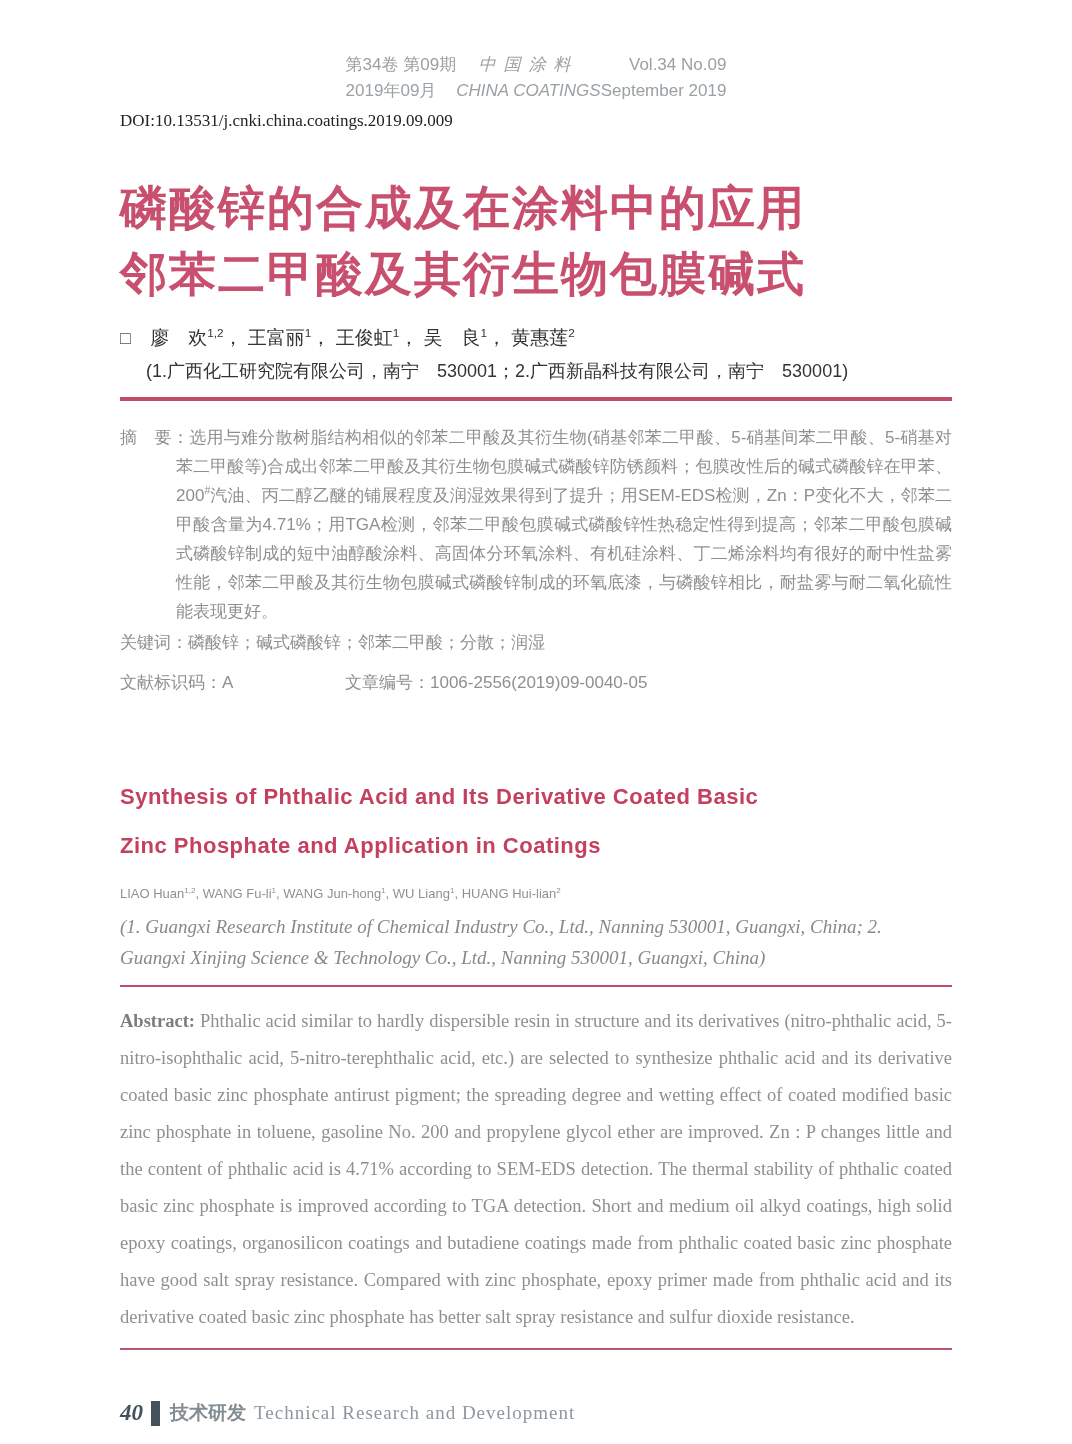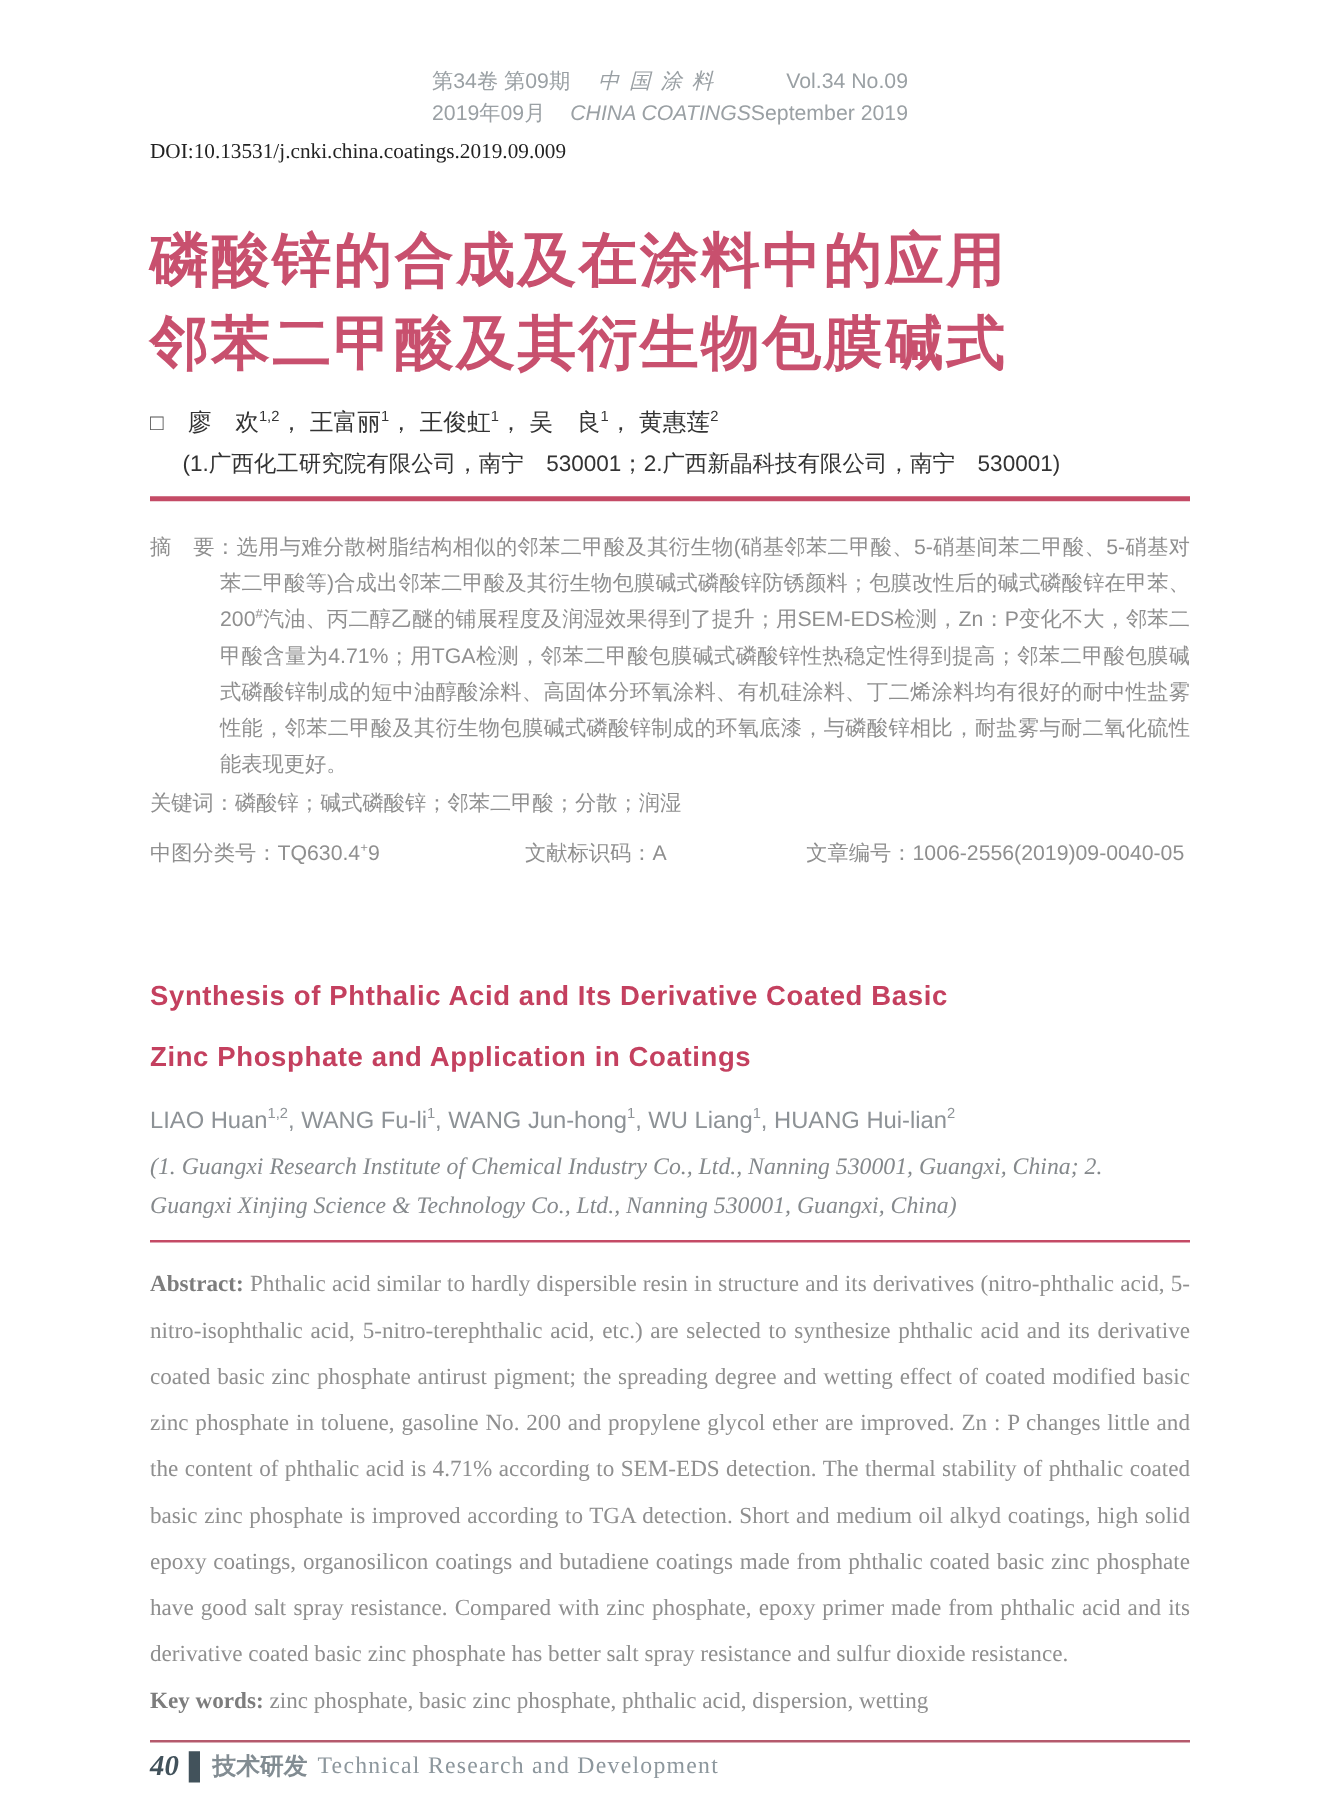--- a/index.html
+++ b/index.html
@@ -40,21 +40,21 @@
   .abstract-cn { margin-top: 22px; color: #8f8f8f; font-size: 17px; line-height: 29px;
                  text-align: justify; padding-left: 56px; text-indent: -56px; }
   .keywords-cn { margin-top: 2px; color: #8f8f8f; font-size: 17px; line-height: 29px; }
   .clc-row { margin-top: 14px; color: #8f8f8f; font-size: 17px; display: flex; }
   .clc-row .c1 { width: 300px; }
   .clc-row .c2 { width: 225px; }
   
   .title-en { margin-top: 78px; color: #c4405f; font-size: 22px; font-weight: bold;
               line-height: 49px; letter-spacing: 0.5px; }
   .title-en .tl { display: block; }
-  .authors-en { margin-top: 16px; color: #8d9296; font-size: 19px; }
+  .authors-en { margin-top: 16px; color: #8d9296; font-size: 13px; }
   .affil-en { margin-top: 10px; color: #85898c; font-size: 19px; line-height: 31px;
               font-family: "Liberation Serif", serif; font-style: italic; }
   .abstract-en { margin-top: 16px; color: #8f8f8f; font-size: 18.5px; line-height: 37px;
                  text-align: justify; font-family: "Liberation Serif", serif; }
   .abstract-en b, .keywords-en b { color: #7d7d7d; }
   .keywords-en { margin-top: 0; color: #8f8f8f; font-size: 18.5px; line-height: 37px;
                  font-family: "Liberation Serif", serif; }
   
   .pg-footer { position: absolute; left: 120px; top: 1400px; display: flex; align-items: center; }
   .pg-num { font-family: "Liberation Serif", serif; font-style: italic; font-weight: bold;
@@ -107,21 +107,20 @@
 
   <div class="abstract-cn">
     <span>摘　要：</span><span>选用与难分散树脂结构相似的邻苯二甲酸及其衍生物(硝基邻苯二甲酸、5-硝基间苯二甲酸、5-硝基对苯二甲酸等)合成出邻苯二甲酸及其衍生物包膜碱式磷酸锌防锈颜料；包膜改性后的碱式磷酸锌在甲苯、200</span><sup>#</sup><span>汽油、丙二醇乙醚的铺展程度及润湿效果得到了提升；用SEM-EDS检测，Zn：P变化不大，邻苯二甲酸含量为4.71%；用TGA检测，邻苯二甲酸包膜碱式磷酸锌性热稳定性得到提高；邻苯二甲酸包膜碱式磷酸锌制成的短中油醇酸涂料、高固体分环氧涂料、有机硅涂料、丁二烯涂料均有很好的耐中性盐雾性能，邻苯二甲酸及其衍生物包膜碱式磷酸锌制成的环氧底漆，与磷酸锌相比，耐盐雾与耐二氧化硫性能表现更好。</span>
   </div>
 
   <div class="keywords-cn">
     <span>关键词：</span><span>磷酸锌；碱式磷酸锌；邻苯二甲酸；分散；润湿</span>
   </div>
 
   <div class="clc-row">
-    <span class="c1"><span>中图分类号：TQ630.4</span><sup>+</sup><span>9</span></span>
     <span class="c2">文献标识码：A</span>
     <span class="c3">文章编号：1006-2556(2019)09-0040-05</span>
   </div>
 
   <h2 class="title-en">
     <span class="tl">Synthesis of Phthalic Acid and Its Derivative Coated Basic</span>
     <span class="tl">Zinc Phosphate and Application in Coatings</span>
   </h2>
 
   <div class="authors-en">
@@ -133,23 +132,20 @@
   </div>
 
   <div class="affil-en">(1. Guangxi Research Institute of Chemical Industry Co., Ltd., Nanning 530001, Guangxi, China; 2. Guangxi Xinjing Science &amp; Technology Co., Ltd., Nanning 530001, Guangxi, China)</div>
 
   <div class="rule rule-mid"></div>
 
   <div class="abstract-en">
     <b>Abstract:</b><span> Phthalic acid similar to hardly dispersible resin in structure and its derivatives (nitro-phthalic acid, 5-nitro-isophthalic acid, 5-nitro-terephthalic acid, etc.) are selected to synthesize phthalic acid and its derivative coated basic zinc phosphate antirust pigment; the spreading degree and wetting effect of coated modified basic zinc phosphate in toluene, gasoline No. 200 and propylene glycol ether are improved. Zn : P changes little and the content of phthalic acid is 4.71% according to SEM-EDS detection. The thermal stability of phthalic coated basic zinc phosphate is improved according to TGA detection. Short and medium oil alkyd coatings, high solid epoxy coatings, organosilicon coatings and butadiene coatings made from phthalic coated basic zinc phosphate have good salt spray resistance. Compared with zinc phosphate, epoxy primer made from phthalic acid and its derivative coated basic zinc phosphate has better salt spray resistance and sulfur dioxide resistance.</span>
   </div>
 
-  <div class="keywords-en">
-    <b>Key words:</b><span> zinc phosphate, basic zinc phosphate, phthalic acid, dispersion, wetting</span>
-  </div>
 
   <div class="rule rule-thin"></div>
 
   <footer class="pg-footer">
     <span class="pg-num">40</span>
     <span class="pg-bar"></span>
     <span class="pg-cn">技术研发</span>
     <span class="pg-en">Technical Research and Development</span>
   </footer>
 

